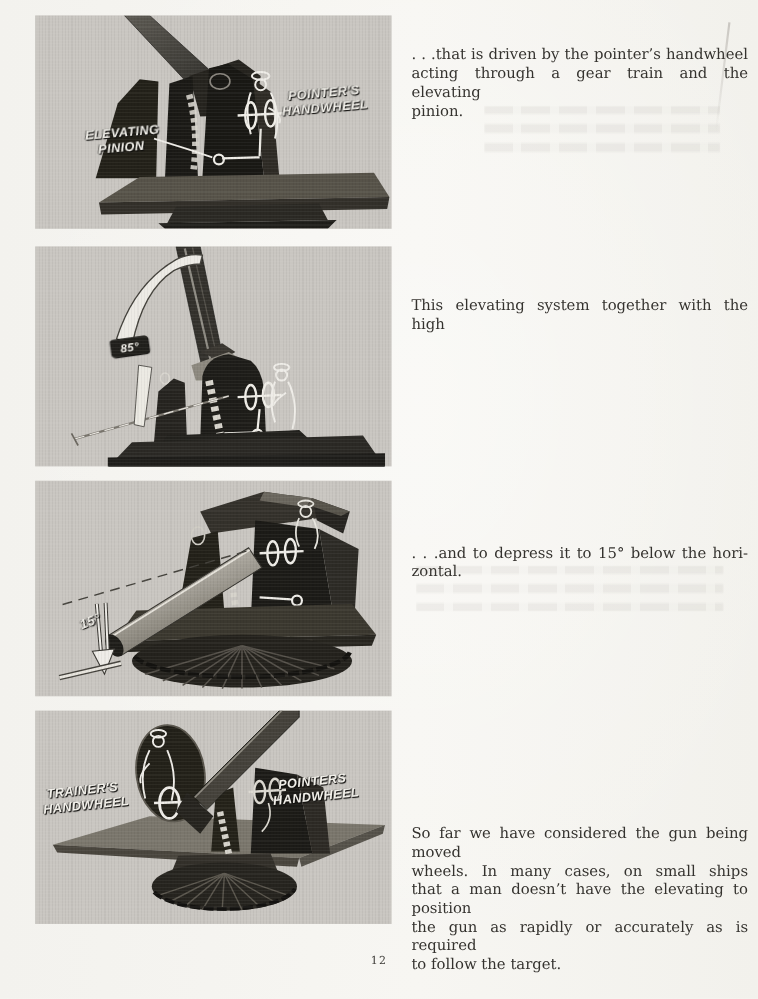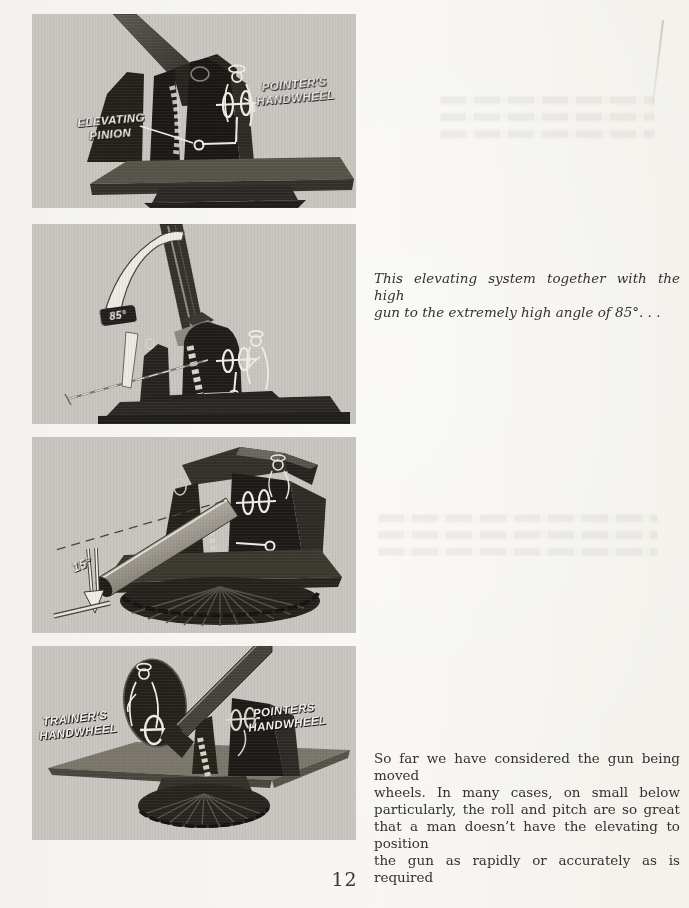--- a/index.html
+++ b/index.html
@@ -26,26 +26,26 @@
   #photo2{top:224px;height:200px;}
   #photo3{top:437px;height:196px;}
   #photo4{top:646px;height:194px;}
 
   
   .caption{position:absolute;left:374px;width:306px;color:#34322e;
     font-size:13.5px;line-height:17px;letter-spacing:0px;}
   .tline{text-align:justify;text-align-last:justify;white-space:normal;}
   .tline.last{text-align-last:left;}
   #cap1{top:42px;}
-  #cap2{top:270px;font-style:italic;}
+  #cap2{top:270px;}
   #cap3{top:495px;}
   #cap4{top:750px;}
 
   .pagenum{position:absolute;top:868px;left:0;right:0;text-align:center;
-    color:#3a3834;font-size:19px;letter-spacing:1px;}
+    color:#3a3834;font-size:10px;letter-spacing:1px;}
 
   
   .plabel{font-family:"Liberation Sans",sans-serif;font-weight:bold;font-style:italic;
     fill:#f3f1eb;letter-spacing:.4px;}
   .labgrp{filter:drop-shadow(1.3px 1.3px 0 rgba(16,15,13,.92)) drop-shadow(-0.7px 0 0 rgba(16,15,13,.45));}
 
   
   .ghost{position:absolute;pointer-events:none;filter:blur(1.1px);opacity:.55;
     background-image:repeating-linear-gradient(180deg,
       rgba(120,114,106,.16) 0 8px, rgba(0,0,0,0) 8px 17px);
@@ -305,30 +305,38 @@
           <text class="plabel" x="46" y="90" font-size="11.5" text-anchor="middle">HANDWHEEL</text>
         </g>
         <g transform="rotate(-6 253 75)">
           <text class="plabel" x="253" y="68" font-size="11.5" text-anchor="middle">POINTERS</text>
           <text class="plabel" x="255" y="82" font-size="11.5" text-anchor="middle">HANDWHEEL</text>
         </g>
       </g>
     </svg>
   </div>
 
+  <div class="caption" id="cap1">
+      <div class="tline">. . .that is driven by the pointer’s handwheel</div>
+      <div class="tline">acting through a gear train and the elevating</div>
+      <div class="tline last">pinion.</div>
+    </div>
   <div class="caption" id="cap2">
       <div class="tline">This elevating system together with the high</div>
-      <div class="tline last">gun to the extremely high angle of 85°. . .</div>
+    </div>
+  <div class="caption" id="cap3">
+      <div class="tline">. . .and to depress it to 15° below the hori-</div>
+      <div class="tline last">zontal.</div>
     </div>
   <div class="caption" id="cap4">
       <div class="tline">So far we have considered the gun being moved</div>
-      <div class="tline">wheels. In many cases, on small below</div>
-      <div class="tline">particularly, the roll and pitch are so great</div>
+      <div class="tline">wheels. In many cases, on small ships</div>
       <div class="tline">that a man doesn’t have the elevating to position</div>
       <div class="tline">the gun as rapidly or accurately as is required</div>
+      <div class="tline last">to follow the target.</div>
     </div>
 
   <div class="pagenum">12</div>
 
   <div class="ghost" style="left:440px;top:96px;width:215px;height:44px;"></div>
   <div class="ghost" style="left:378px;top:514px;width:280px;height:42px;"></div>
   <div class="crease" style="left:656px;top:20px;height:100px;transform:rotate(7deg);"></div>
 
 </div>
 

